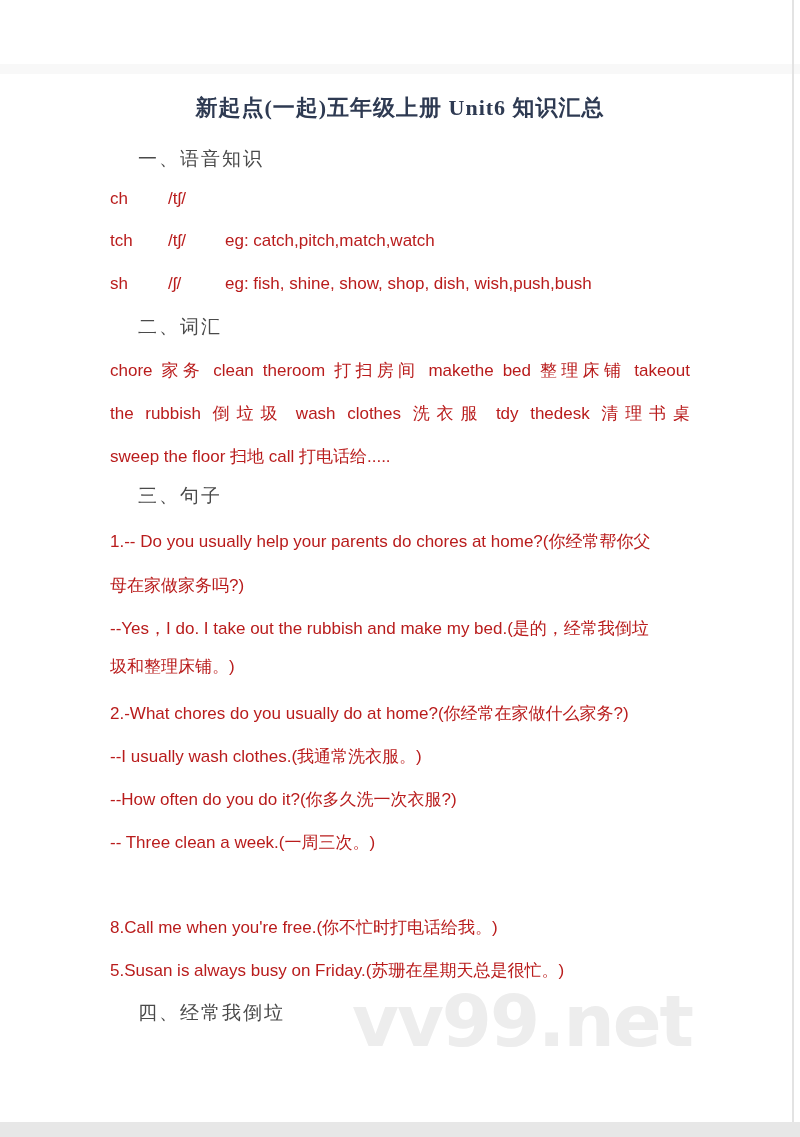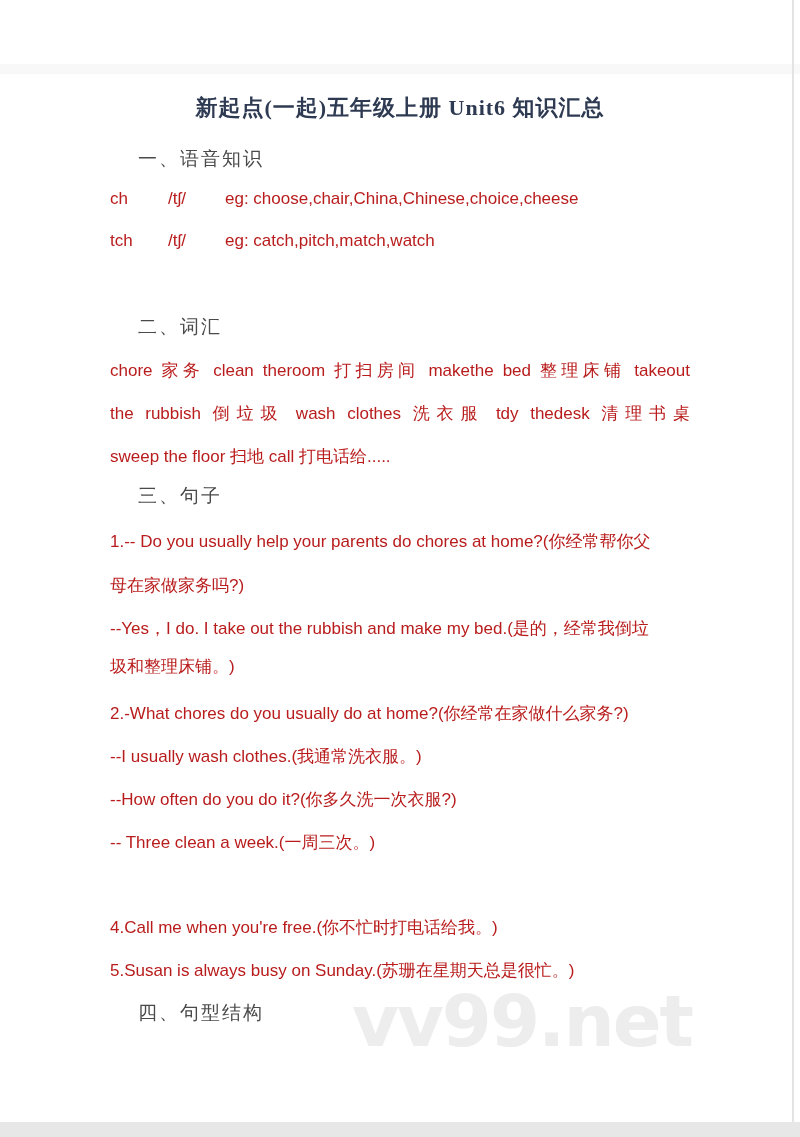--- a/index.html
+++ b/index.html
@@ -98,45 +98,49 @@
   <div class="top-band"></div>
   <div class="right-edge-line"></div>
 
   <div class="doc-title">新起点(一起)五年级上册 Unit6 知识汇总</div>
 
   <div class="heading" style="top:146px">一、语音知识</div>
 
   <div class="line phonics-row" style="top:189px">
     <span class="phonics-letters">ch</span>
     <span class="phonics-sound">/tʃ/</span>
-    <span class="phonics-examples">eg: choose,chair,China,Chinese,choice,cheese</span>
   </div>
   <div class="line phonics-row" style="top:231px">
     <span class="phonics-letters">tch</span>
     <span class="phonics-sound">/tʃ/</span>
     <span class="phonics-examples">eg: catch,pitch,match,watch</span>
+  </div>
+  <div class="line phonics-row" style="top:274px">
+    <span class="phonics-letters">sh</span>
+    <span class="phonics-sound">/ʃ/</span>
+    <span class="phonics-examples">eg: fish, shine, show, shop, dish, wish,push,bush</span>
   </div>
 
   <div class="heading" style="top:314px">二、词汇</div>
 
   <div class="line justify-line" style="top:359px">chore 家务 clean theroom 打扫房间 makethe bed 整理床铺 takeout</div>
   <div class="line justify-line" style="top:402px">the rubbish 倒垃圾 wash clothes 洗衣服 tdy thedesk 清理书桌</div>
   <div class="line" style="top:445px">sweep the floor 扫地 call 打电话给.....</div>
 
   <div class="heading" style="top:483px">三、句子</div>
 
   <div class="line" style="top:530px">1.-- Do you usually help your parents do chores at home?(你经常帮你父</div>
   <div class="line" style="top:617px">--Yes，I do. I take out the rubbish and make my bed.(是的，经常我倒垃</div>
   <div class="line" style="top:574px">母在家做家务吗?)</div>
   <div class="line" style="top:655px">圾和整理床铺。)</div>
   <div class="line" style="top:702px">2.-What chores do you usually do at home?(你经常在家做什么家务?)</div>
   <div class="line" style="top:745px">--I usually wash clothes.(我通常洗衣服。)</div>
   <div class="line" style="top:788px">--How often do you do it?(你多久洗一次衣服?)</div>
   <div class="line" style="top:831px">-- Three clean a week.(一周三次。)</div>
-  <div class="line" style="top:916px">4.Call me when you're free.(你不忙时打电话给我。)</div>
-  <div class="line" style="top:959px">5.Susan is always busy on Sunday.(苏珊在星期天总是很忙。)</div>
+  <div class="line" style="top:916px">8.Call me when you're free.(你不忙时打电话给我。)</div>
+  <div class="line" style="top:959px">5.Susan is always busy on Friday.(苏珊在星期天总是很忙。)</div>
 
-  <div class="heading" style="top:1000px">四、句型结构</div>
+  <div class="heading" style="top:1000px">四、经常我倒垃</div>
 
   <div class="watermark">vv99.net</div>
 
   <div class="bottom-band"></div>
 </div>
 
 </body></html>

